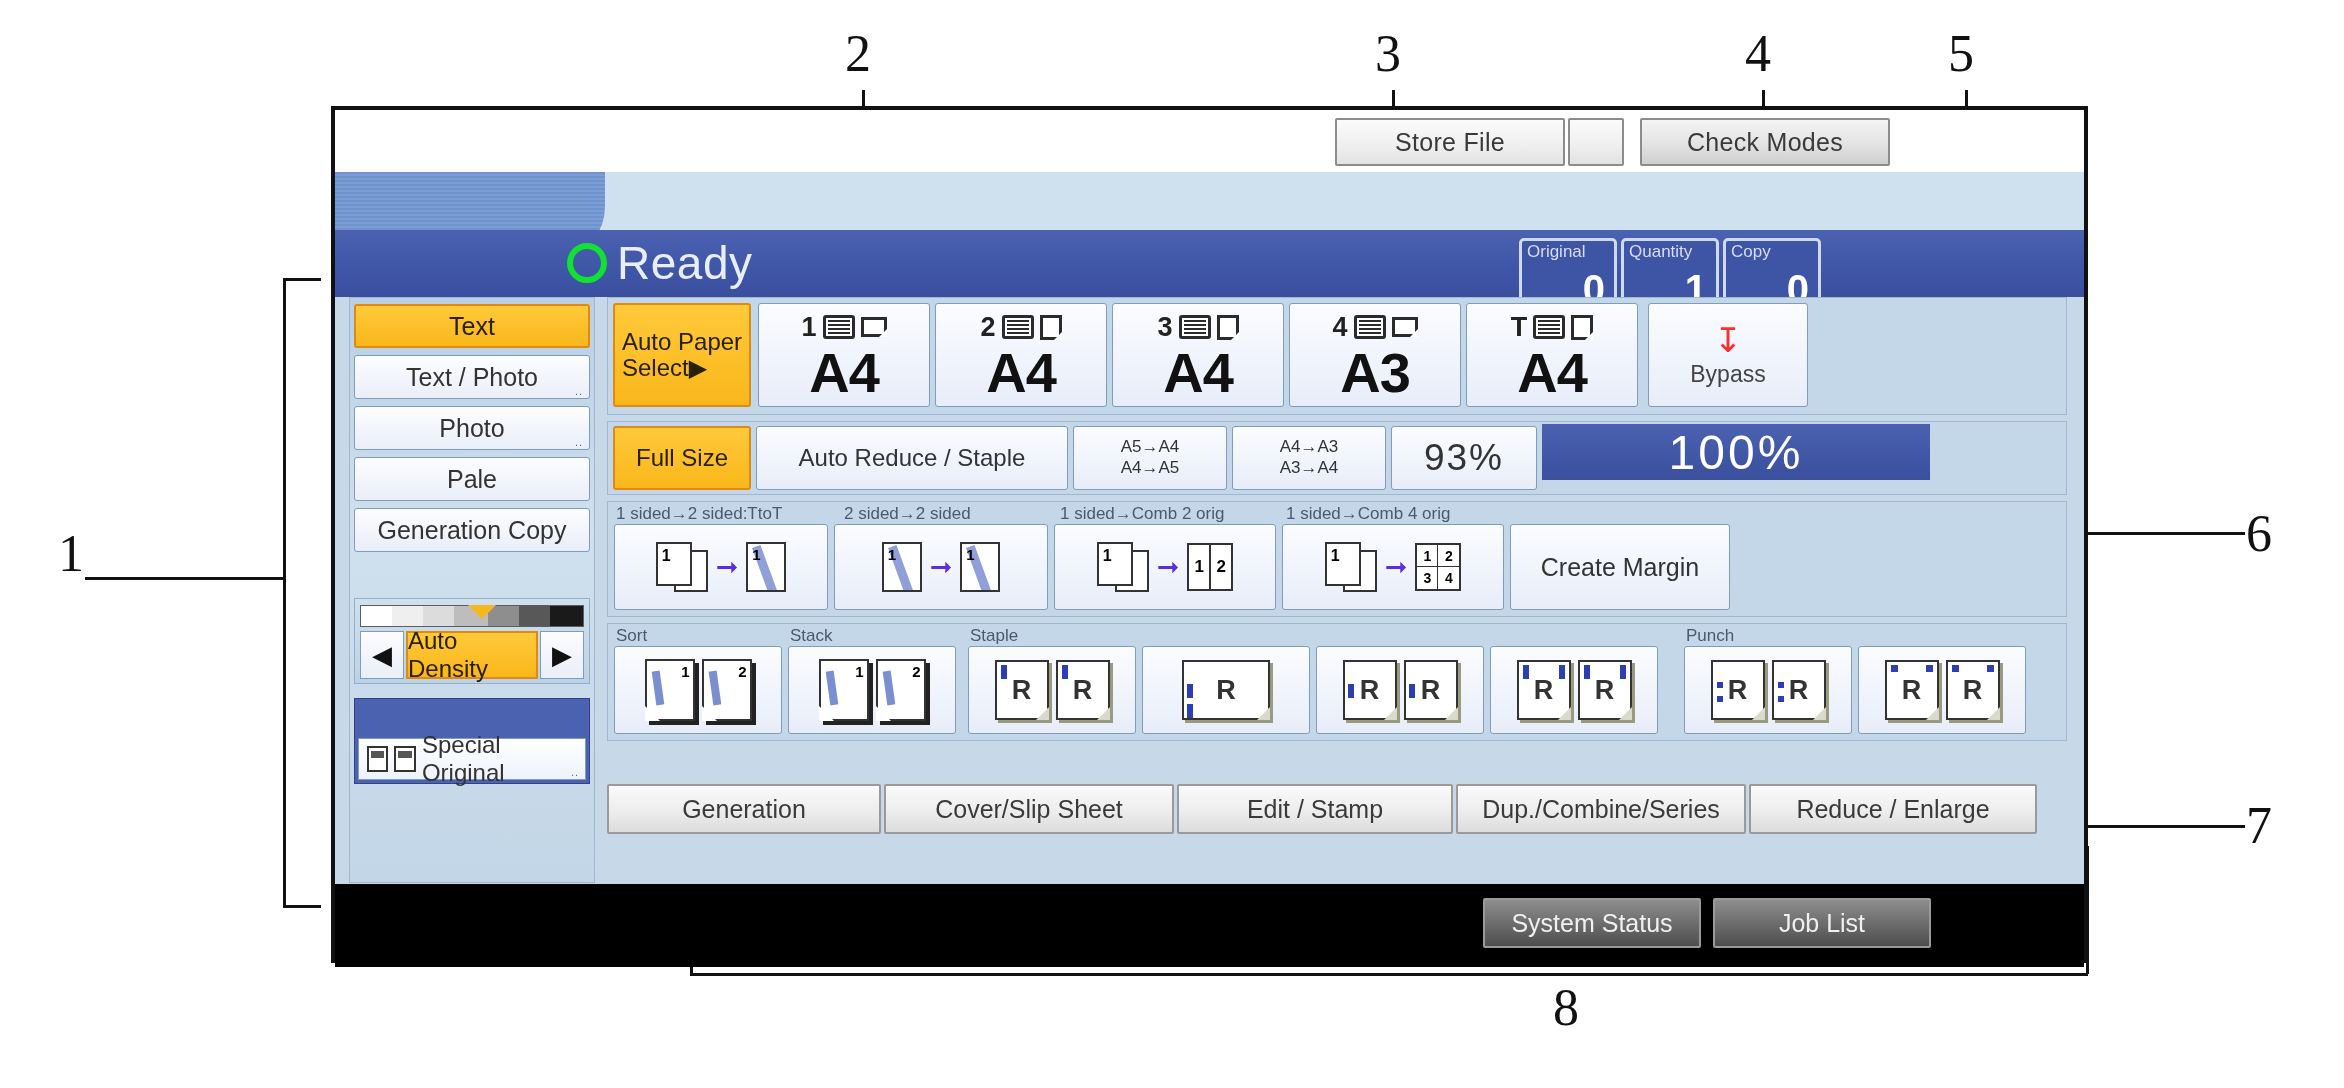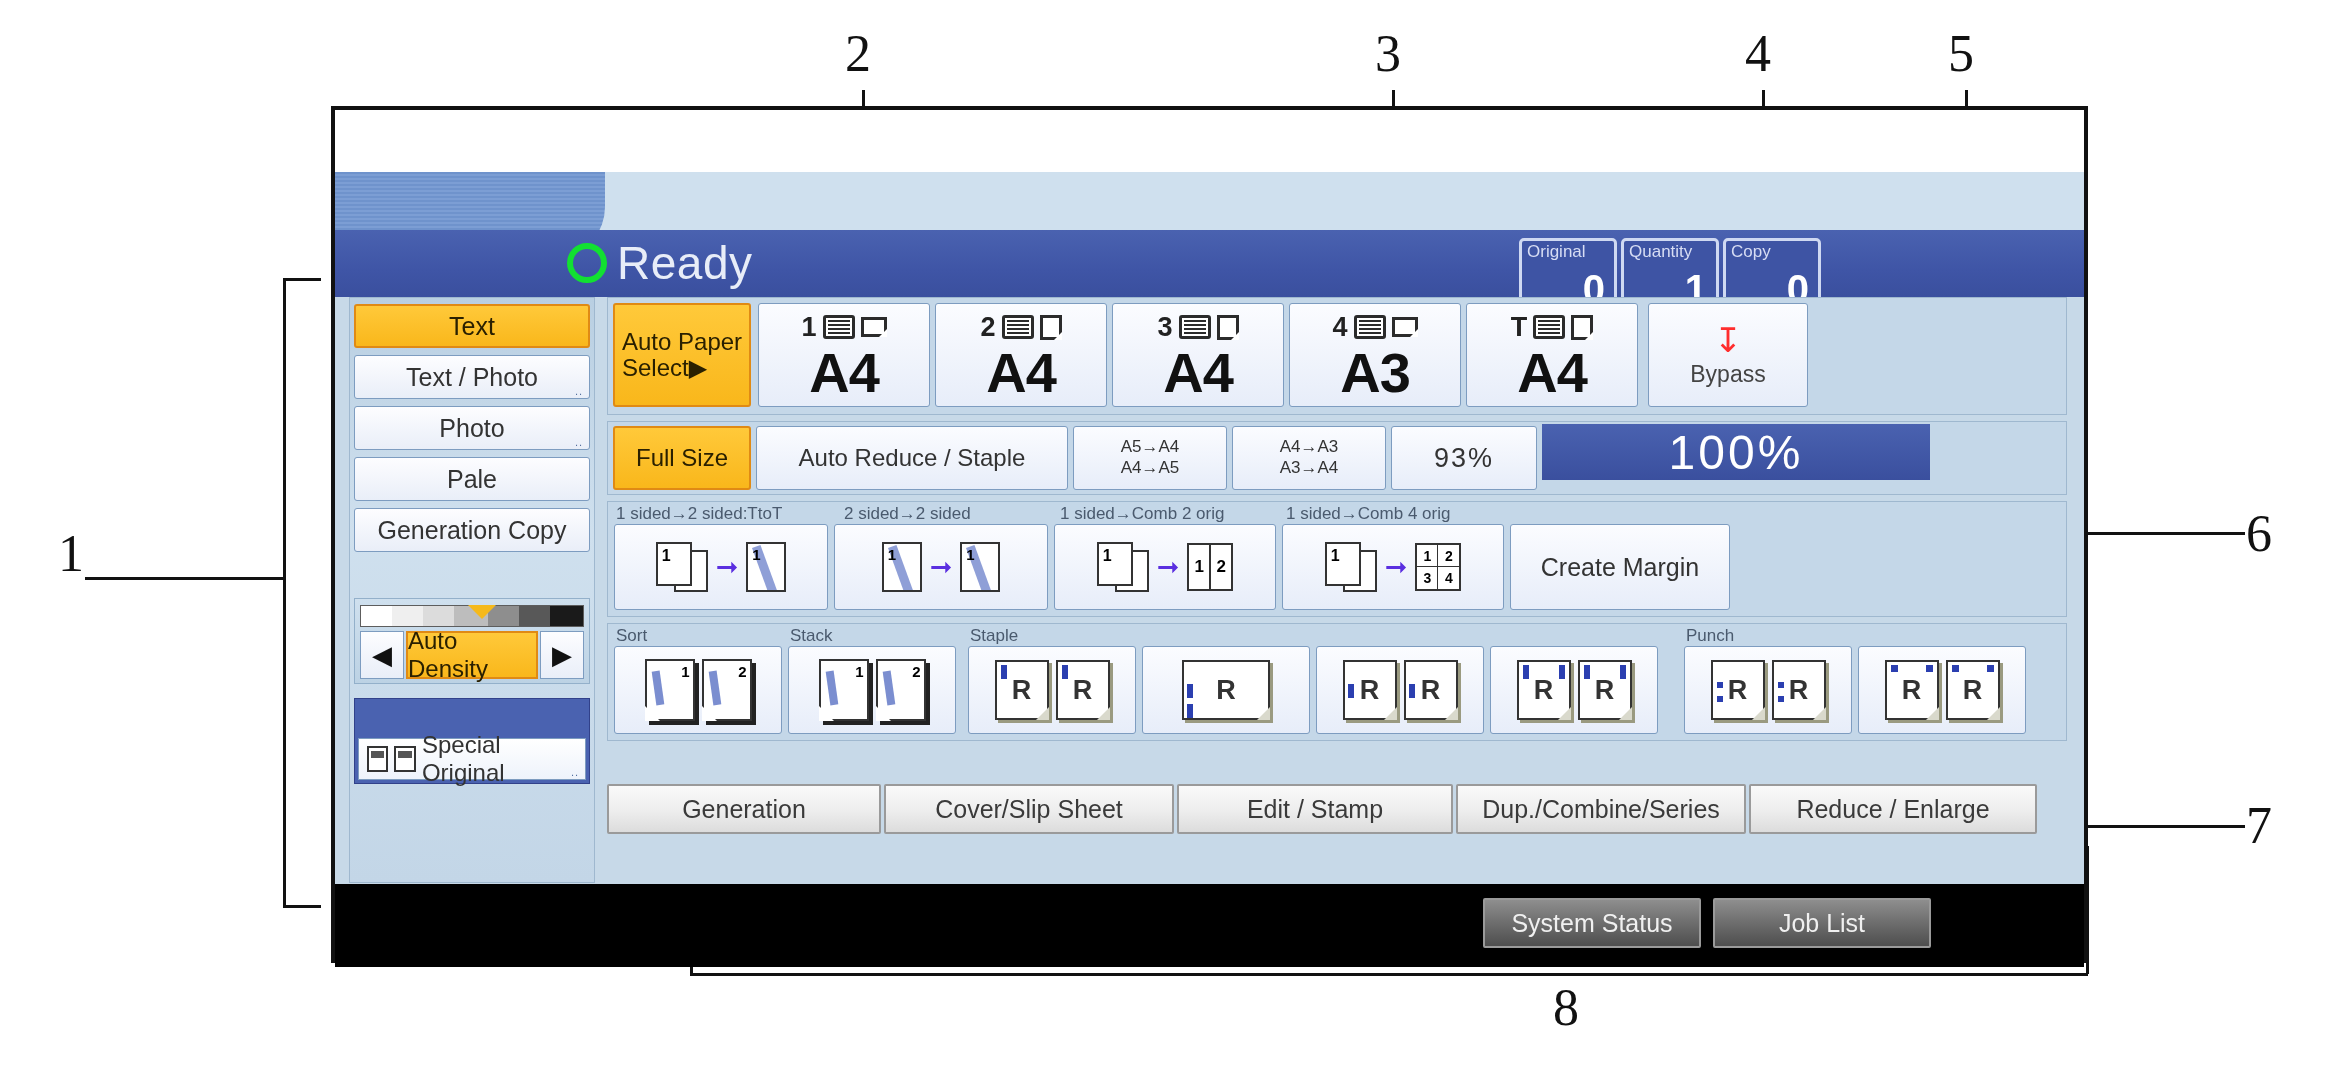--- a/index.html
+++ b/index.html
@@ -133,21 +133,21 @@
   .zbtn{position:absolute;top:4px;height:64px;border:1px solid #7d9cc0;border-radius:3px;
         background:linear-gradient(180deg,#fbfcff 0%,#e7edf9 100%);box-sizing:border-box;
         display:flex;align-items:center;justify-content:center;font-size:24px;color:#333;}
   #full-size{left:5px;width:138px;background:linear-gradient(180deg,#ffc93a,#f9b71b);
         border:2px solid #e08a14;color:#2a2000;}
   #auto-re{left:148px;width:312px;}
   .ratio2{display:flex;flex-direction:column;align-items:center;justify-content:center;
         font-size:17px;line-height:1.22;color:#333;}
   #r-a5a4{left:465px;width:154px;}
   #r-a4a3{left:624px;width:154px;}
-  #r-93{left:783px;width:146px;font-size:27px;letter-spacing:2px;}
+  #r-93{left:783px;width:146px;font-size:37px;letter-spacing:2px;}
   #zoom-100{position:absolute;left:934px;top:2px;width:388px;height:56px;
         background:linear-gradient(180deg,#4a62b0,#3a4f9e);display:flex;align-items:center;
         justify-content:center;color:#fff;font-size:48px;letter-spacing:3px;}
 
   
   #dup-row{height:116px;margin-bottom:6px;}
   .dlab{position:absolute;top:2px;font-size:17px;color:#4a5a6e;white-space:nowrap;}
   .dbtn{position:absolute;top:22px;height:86px;border:1px solid #7d9cc0;border-radius:3px;
         background:linear-gradient(180deg,#fbfcff 0%,#e7edf9 100%);box-sizing:border-box;
         display:flex;align-items:center;justify-content:center;gap:8px;}
@@ -264,20 +264,25 @@
 
   <div class="callout-num" style="left:1553px;top:982px;">8</div>
   <div class="lead h" style="left:690px;top:973px;width:900px;"></div>
   <div class="lead v" style="left:690px;top:846px;height:128px;"></div>
   <div class="lead v" style="left:2086px;top:846px;height:128px;"></div>
   <div class="lead h" style="left:1588px;top:973px;width:500px;"></div>
 
   <div id="panel">
     <div id="panel-inner">
 
+      <div id="topbar">
+        <div class="gbtn" id="store-file">Store File</div>
+        <div class="gbtn" id="store-file-pad"></div>
+        <div class="gbtn" id="check-modes">Check Modes</div>
+      </div>
 
       <div id="screen">
 
         <div id="header">
           <div id="header-bgtop"></div>
           <div id="swoosh"></div>
           <div id="status-bar"></div>
           <div id="ready-wrap">
             <div id="ready-icon"></div>
             <div id="ready-text">Ready</div>

